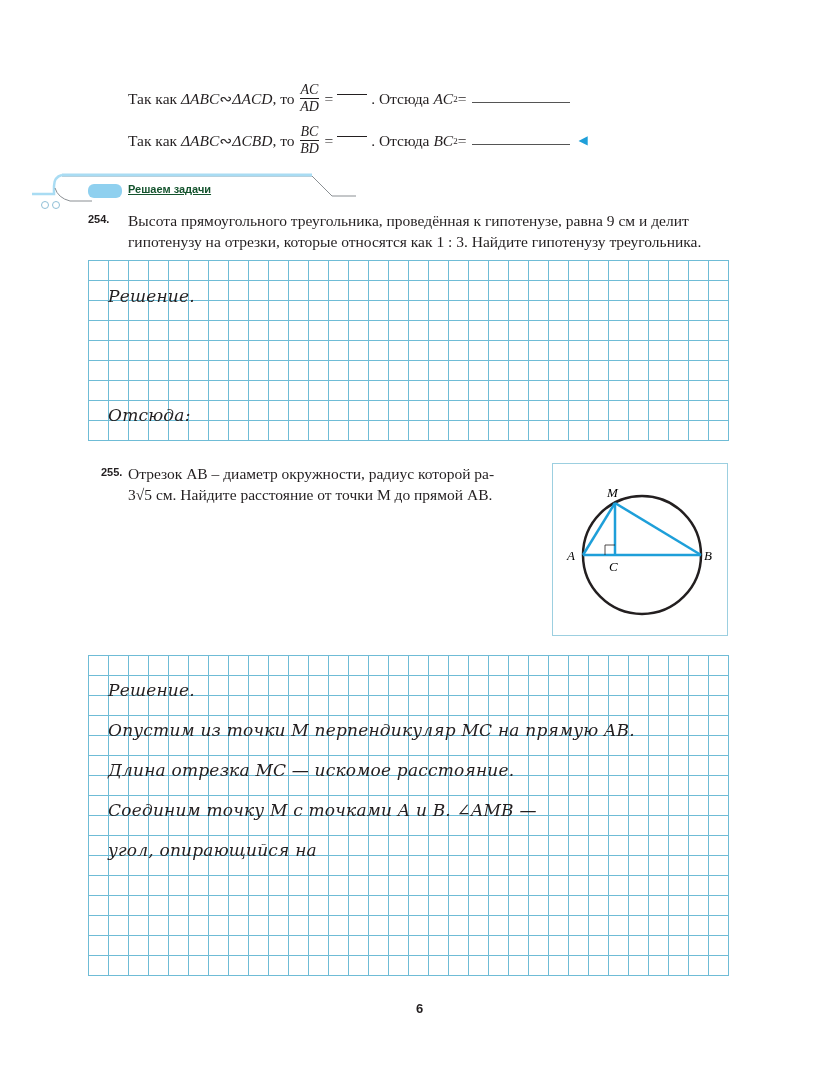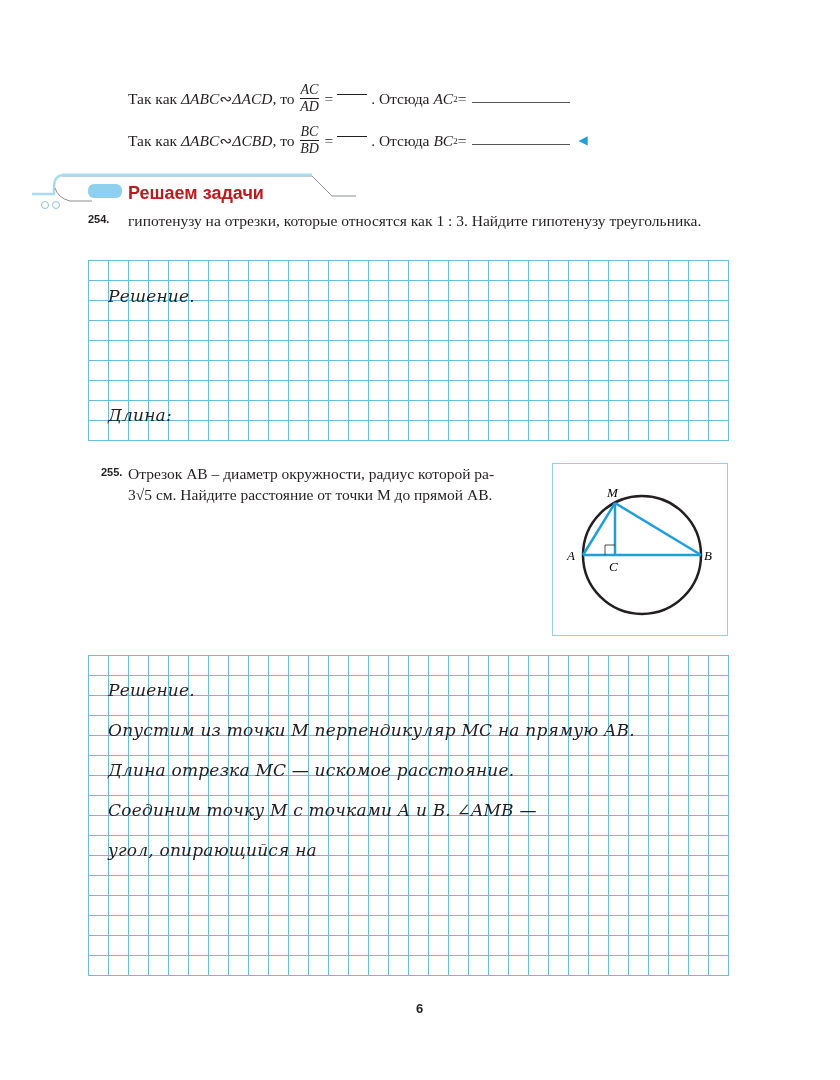--- a/index.html
+++ b/index.html
@@ -6,21 +6,21 @@
   body { width: 840px; height: 1080px; position: relative; overflow: hidden;
          font-family: "Liberation Serif", "DejaVu Serif", serif; color: #231f20; }
   .abs { position: absolute; }
   .line-text { font-size: 15.5px; white-space: nowrap; display: flex; align-items: center; }
   .frac { display: inline-flex; flex-direction: column; align-items: center; margin: 0 5px; font-style: italic; font-size: 14px; line-height: 16px; }
   .frac .num { border-bottom: 1px solid #231f20; padding: 0 1px; }
   .it { font-style: italic; }
   .dash-blank { display: inline-block; width: 30px; border-bottom: 1.5px solid #231f20; margin: 0 4px; transform: translateY(-4px); }
   .long-blank { display: inline-block; width: 98px; border-bottom: 1px solid #555; margin-left: 6px; transform: translateY(4px); }
   .marker { color: #1e9fd9; font-size: 12px; margin-left: 8px; }
-  .section-title { font-family: "Liberation Sans", "DejaVu Sans", sans-serif; font-weight: bold; font-size: 18px; color: #b91c1c; }
+  .section-title { font-family: "Liberation Sans", "DejaVu Sans", sans-serif; font-weight: bold; font-size: 11px; text-decoration: underline; color: #14532d; }
   .num-label { font-family: "Liberation Sans", "DejaVu Sans", sans-serif; font-weight: bold; font-size: 11px; }
   .task-text { font-size: 15.5px; line-height: 21px; text-align: justify; }
   .grid { position: absolute; box-sizing: border-box;
     background-color: #fff;
     background-image:
       linear-gradient(to right, #6fbcd6 1px, transparent 1px),
       linear-gradient(to bottom, #6fbcd6 1px, transparent 1px);
     background-size: 20px 20px;
     border-right: 1px solid #6fbcd6; border-bottom: 1px solid #6fbcd6; }
   .hand { position: absolute; font-family: "DejaVu Serif", "Liberation Serif", serif; font-style: italic; font-size: 17px; color: #231f20; white-space: nowrap; letter-spacing: 0.2px; }
@@ -61,26 +61,27 @@
   <path d="M62 7 Q54 9 54 18 V26 H32" fill="none" stroke="#a9dcf3" stroke-width="2.5"></path>
   <path d="M55 20 Q58 30 70 33 H92" fill="none" stroke="#8a8f93" stroke-width="1"></path>
   <rect x="88" y="16" width="34" height="14" rx="6" fill="#8fd0ef"></rect>
   <circle cx="45" cy="37" r="3.5" fill="none" stroke="#8fbfd6" stroke-width="1"></circle>
   <circle cx="56" cy="37" r="3.5" fill="none" stroke="#8fbfd6" stroke-width="1"></circle>
 </svg>
 <div class="abs section-title" style="left:128px; top:183px;">Решаем задачи</div>
 
 <div class="abs num-label" style="left:88px; top:213px;">254.</div>
 <div class="abs task-text" style="left:128px; top:210px; width:602px;">
+  <div>Высота прямоугольного треугольника, проведённая к гипотенузе, равна 9 см и делит</div>
   <div>гипотенузу на отрезки, которые относятся как 1 : 3. Найдите гипотенузу треугольника.</div>
 </div>
 
 <div class="grid" style="left:88px; top:260px; width:641px; height:181px;"></div>
 <div class="hand" style="left:108px; top:286px;">Решение.</div>
-<div class="hand" style="left:108px; top:405px;">Длина:</div>
+<div class="hand" style="left:108px; top:405px;">Отсюда:</div>
 
 <div class="abs num-label" style="left:76px; top:466px;margin-left:25px;">255.</div>
 <div class="abs task-text" style="left:128px; top:463px; width:405px;">
   <div>Отрезок AB – диаметр окружности, радиус которой ра-</div>
   <div>3√5  см. Найдите расстояние от точки M до прямой AB.</div>
 </div>
 
 <div class="abs diagram-box" style="left:552px; top:463px; width:176px; height:173px;">
   <svg width="176" height="173">
     <circle cx="89" cy="91" r="59" fill="none" stroke="#231f20" stroke-width="2.5"></circle>

